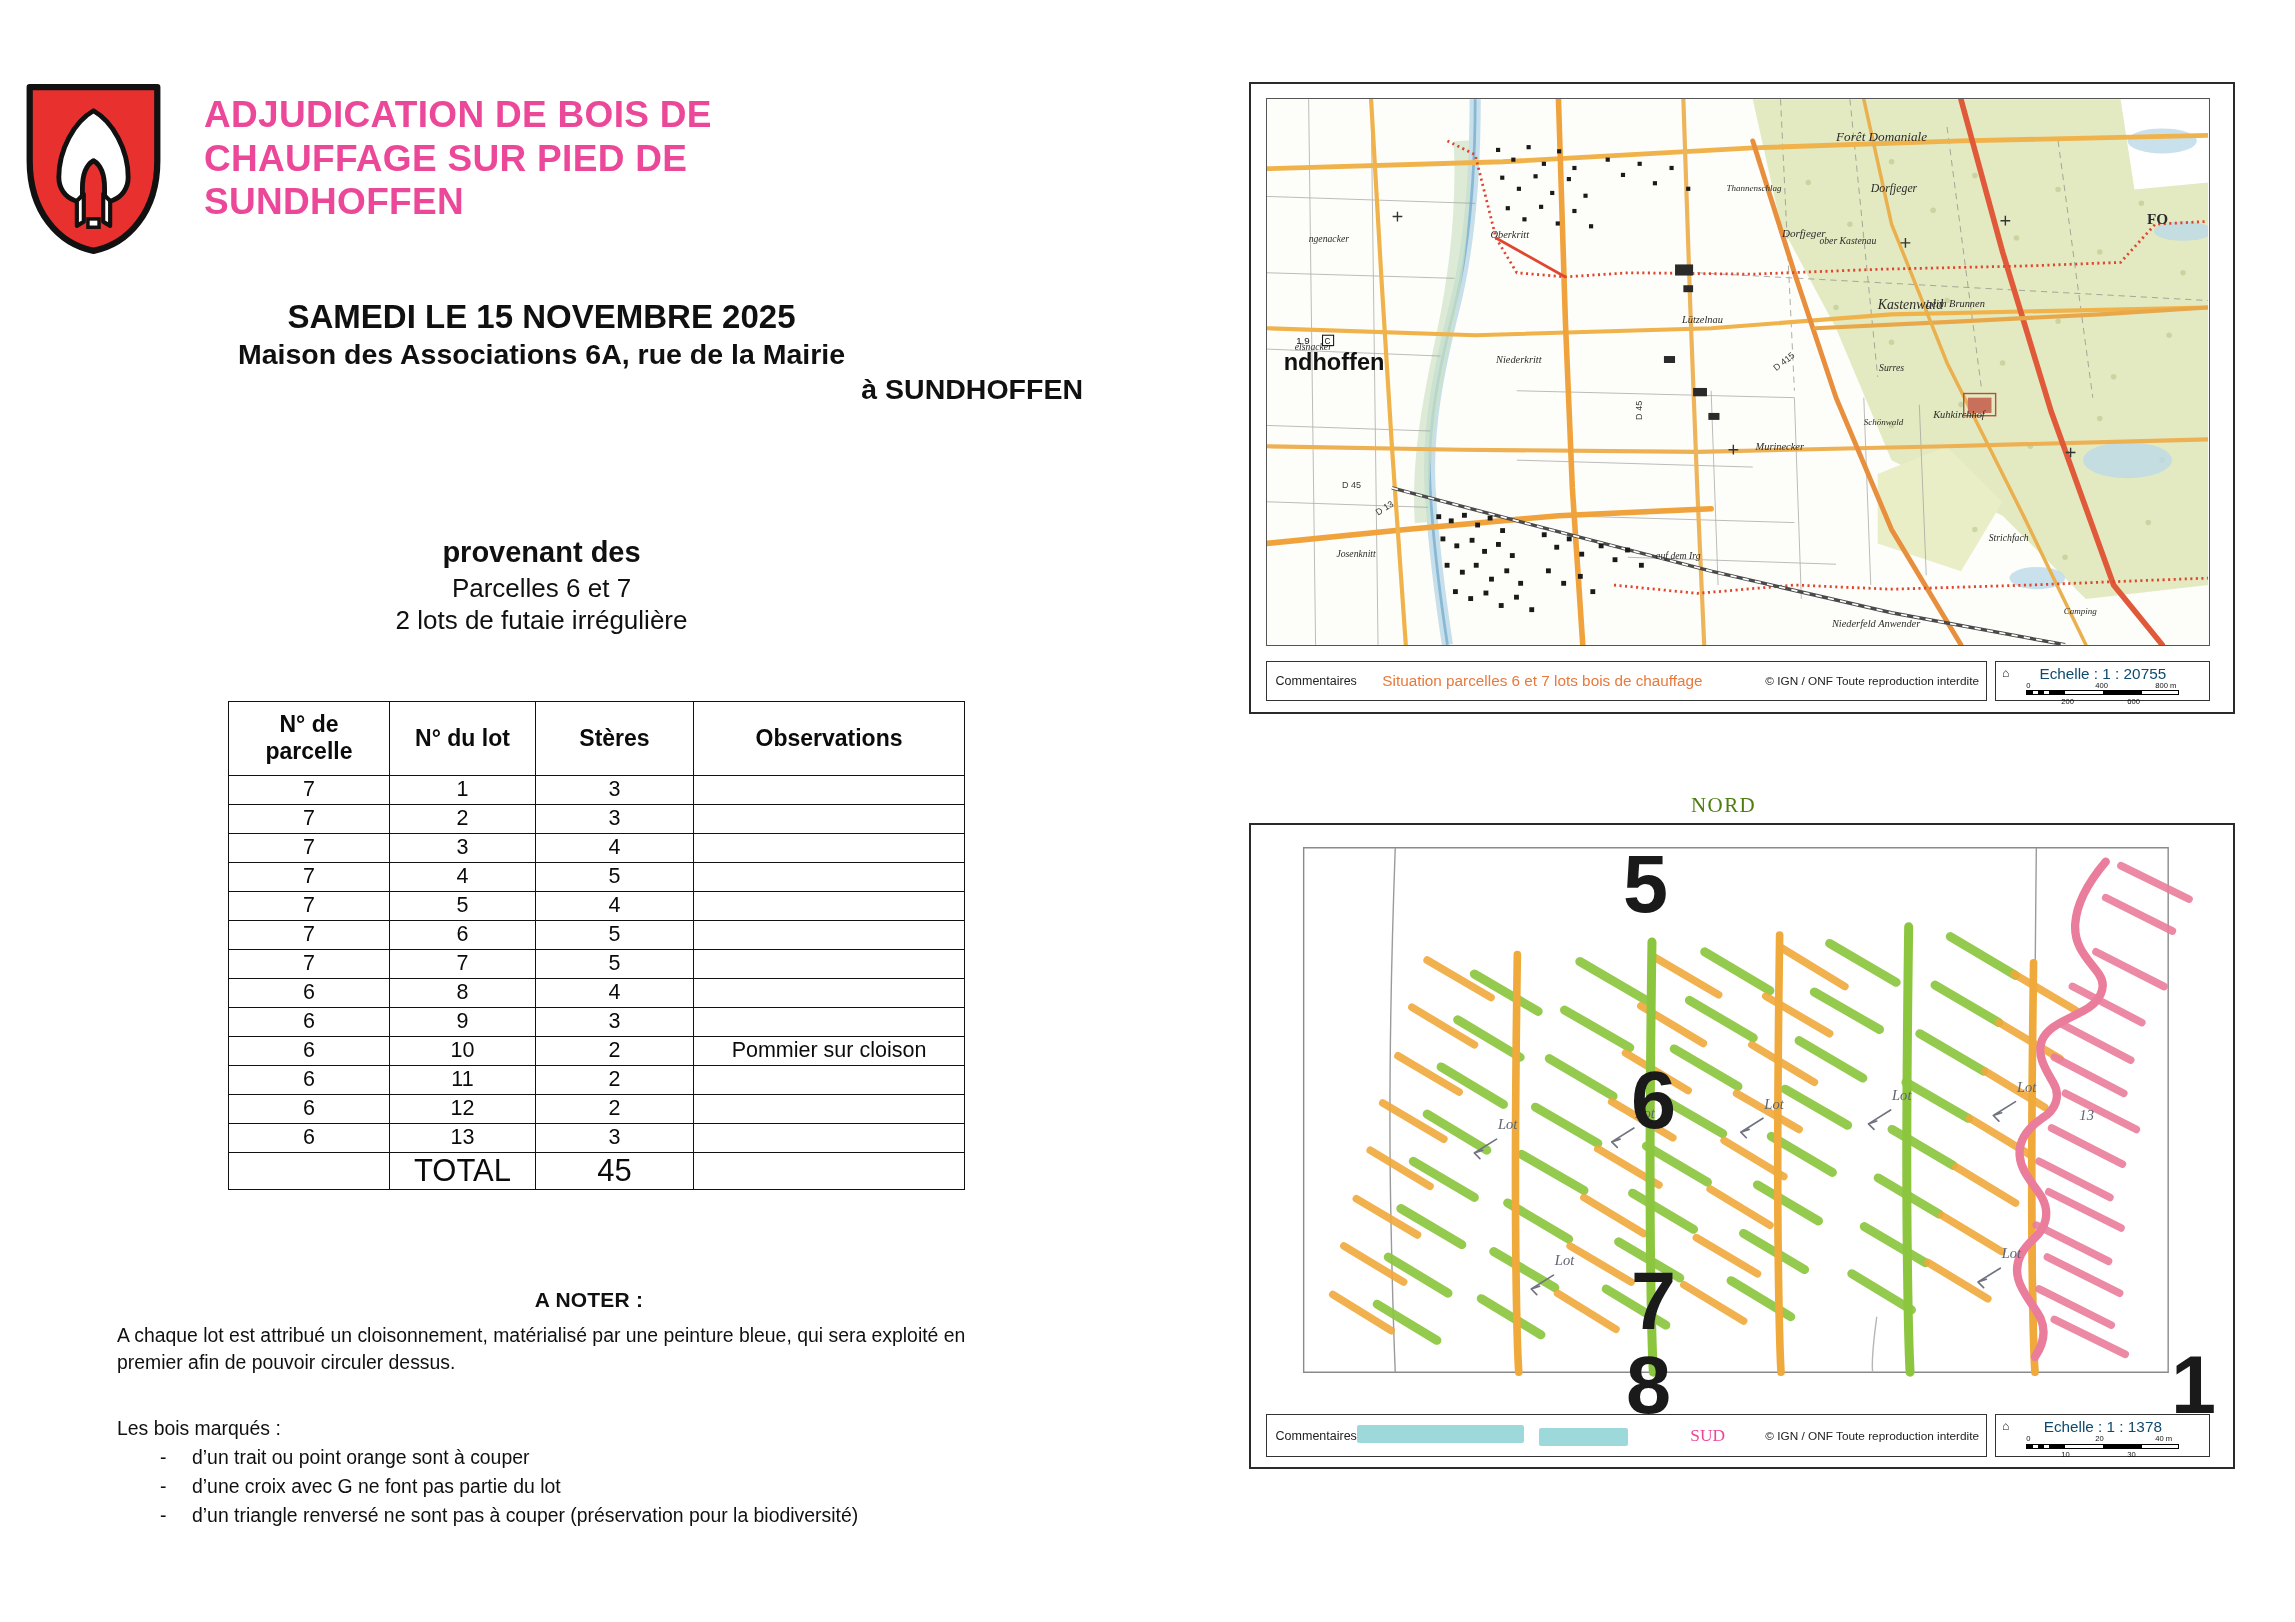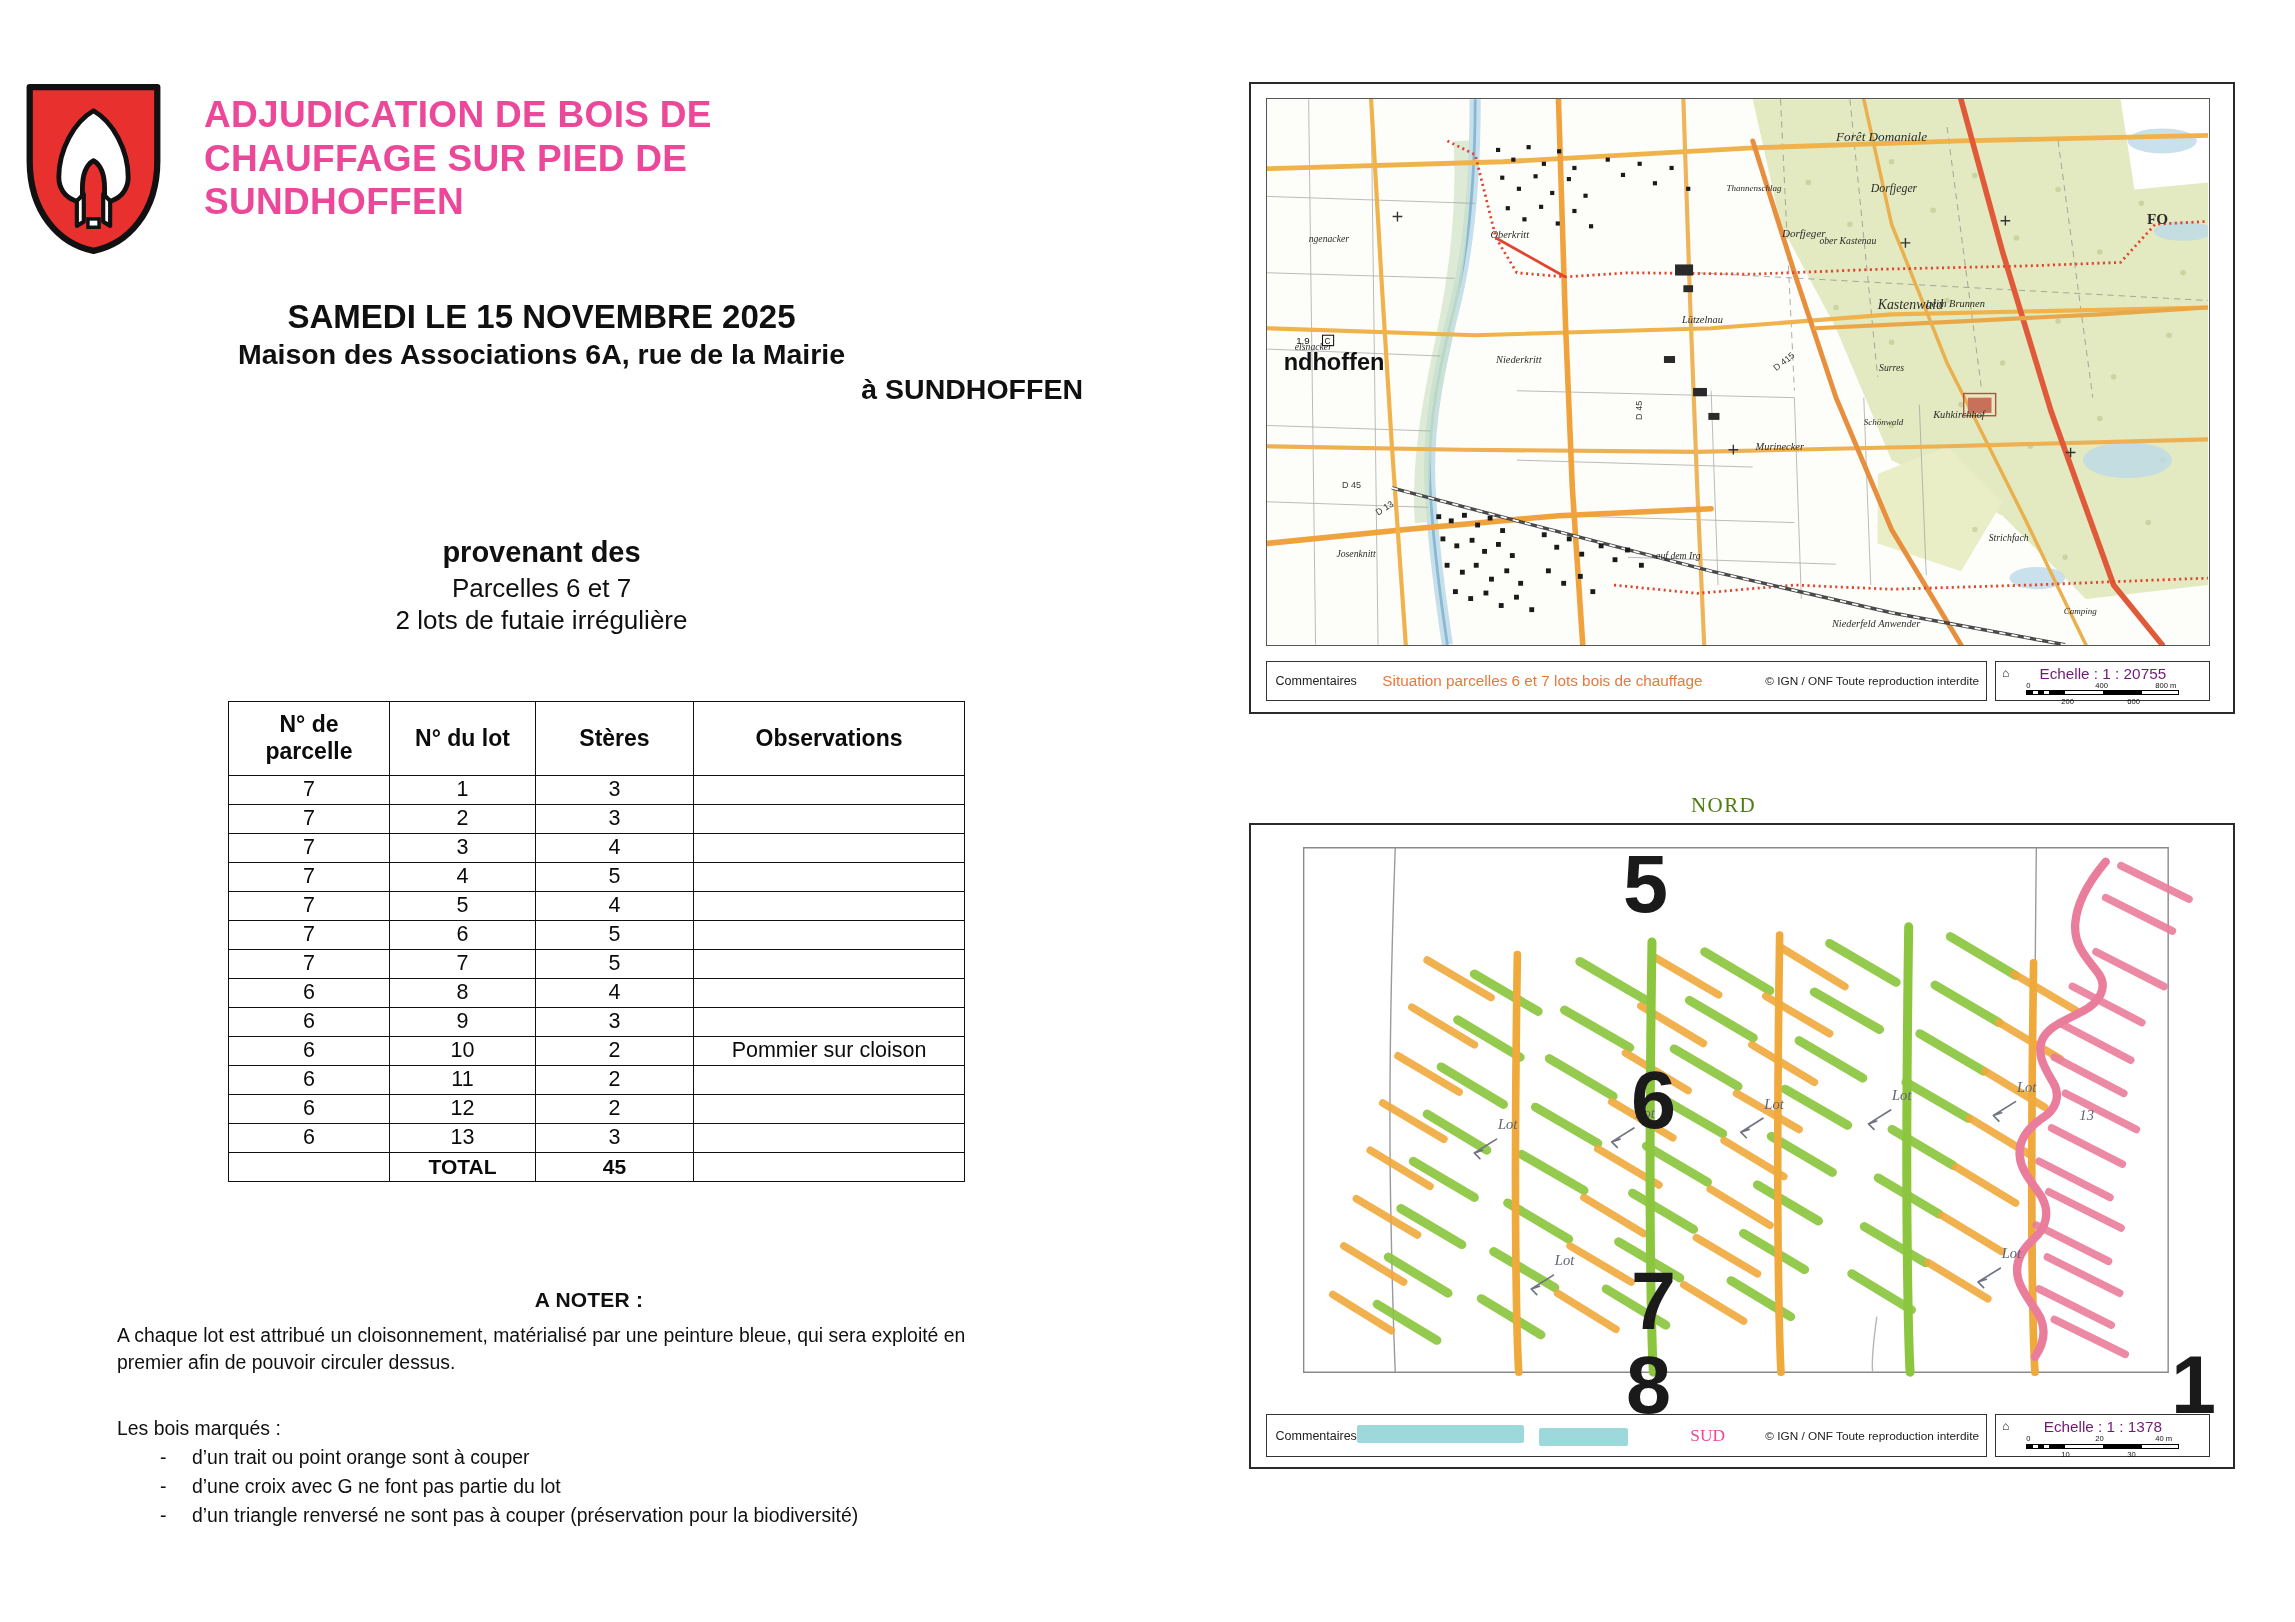--- a/index.html
+++ b/index.html
@@ -103,21 +103,21 @@
   }
   table#lots-table td { height: 28px; }
   col.c-parcelle { width: 161px; }
   col.c-lot      { width: 146px; }
   col.c-steres   { width: 158px; }
   col.c-obs      { width: 271px; }
   tr.row-tall td { height: 82px; }
   tr.row-tall td.obs-cell { font-size: 21.5px; line-height: 1.25; }
   td.lot-low { vertical-align: bottom; padding-bottom: 2.8px; }
   td.parc-high { vertical-align: top; padding-top: 1.4px; }
-  tr.total-row td { height: 60px; font-weight: bold; font-size: 21px; }
+  tr.total-row td { height: 60px; font-weight: normal; font-size: 31px; }
   td.no-left-border { border-left: none; }
   td.total-spacer { border-right: none; }
 
   
   #notes-block {
     position: absolute;
     left: 117px; top: 1288px;
     width: 944px;
     color: #101010;
   }
@@ -210,21 +210,21 @@
     margin-left: 8.3px;
     border: 1.4px solid #333;
     box-sizing: border-box;
     position: relative;
     display: flex;
     flex-direction: column;
     align-items: center;
     justify-content: flex-start;
     padding-top: 2.8px;
   }
-  .scale-text { font-size: 15.3px; color: #701a75; }
+  .scale-text { font-size: 15.3px; color: #0c4a6e; }
   .scale-bar-wrap { width: 153px; margin-top: 1.4px; position: relative; height: 18px; }
   .scale-bar {
     position: absolute; left: 0; top: 6.2px;
     width: 153px; height: 4.9px;
     background: linear-gradient(to right,
       #000 0 5.6px, #fff 5.6px 11px, #000 11px 16.7px, #fff 16.7px 22px,
       #000 22px 38px, #fff 38px 76px, #000 76px 115px, #fff 115px 153px);
     border: 0.7px solid #000;
     box-sizing: border-box;
   }

